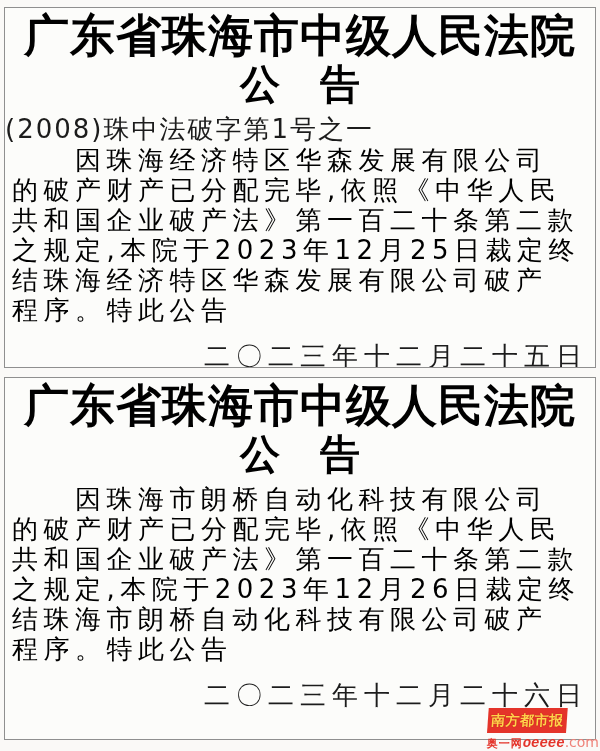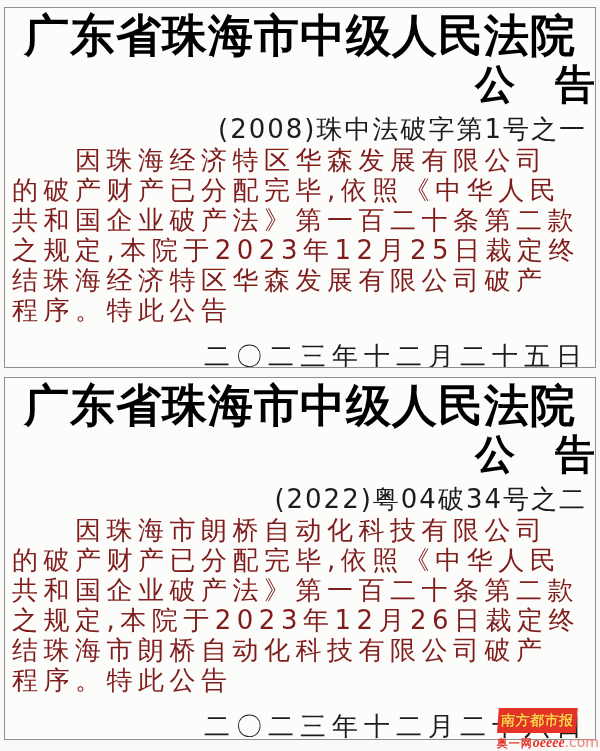--- a/index.html
+++ b/index.html
@@ -33,37 +33,36 @@
     letter-spacing: 1px;
     color: #000000;
     margin-top: 2px;
     white-space: nowrap;
   }
   .notice-heading {
     font-family: "DejaVu Serif", "Liberation Serif", serif;
     font-weight: bold;
     font-size: 40px;
     line-height: 45px;
-    text-align: right;
+    text-align: center;
     color: #000000;
     margin-bottom: 8px;
   }
   .case-number {
     font-size: 26px;
     line-height: 31px;
     letter-spacing: 2px;
-    text-align: right;
     padding-right: 8px;
     color: #1c1c1c;
   }
   .notice-body {
     font-size: 26px;
     line-height: 30px;
     letter-spacing: 5.5px;
-    color: #7f1d1d;
+    color: #000000;
     padding: 0 7px;
     white-space: pre-line;
   }
   .notice-date {
     font-size: 26px;
     line-height: 31px;
     letter-spacing: 6px;
     text-align: right;
     padding-right: 7px;
     margin-top: 16px;
@@ -103,21 +102,21 @@
     padding-right: 1px;
     color: #e4342a;
     white-space: nowrap;
   }
   .watermark-site-cjk {
     font-size: 11px;
     font-weight: bold;
     letter-spacing: 1px;
   }
   .watermark-site-latin {
-    font-family: Liberation Serif, serif;
+    font-family: Liberation Mono, monospace;
     font-style: italic;
     font-weight: bold;
     font-size: 14px;
   }
   .watermark-site-tld {
     font-size: 14px;
     color: #ef837a;
   }
 </style>
 </head>
@@ -134,21 +133,20 @@
 共和国企业破产法》第一百二十条第二款
 之规定,本院于2023年12月25日裁定终
 结珠海经济特区华森发展有限公司破产
 程序。特此公告</div>
     <div class="notice-date">二〇二三年十二月二十五日</div>
   </article>
 
   <article class="notice notice-2">
     <h1 class="court-title">广东省珠海市中级人民法院</h1>
     <h2 class="notice-heading">公　告</h2>
-    <div class="case-number">(2022)粤04破34号之二</div>
     <div class="notice-body">　　因珠海市朗桥自动化科技有限公司
 的破产财产已分配完毕,依照《中华人民
 共和国企业破产法》第一百二十条第二款
 之规定,本院于2023年12月26日裁定终
 结珠海市朗桥自动化科技有限公司破产
 程序。特此公告</div>
     <div class="notice-date">二〇二三年十二月二十六日</div>
   </article>
 
   <div class="watermark">

